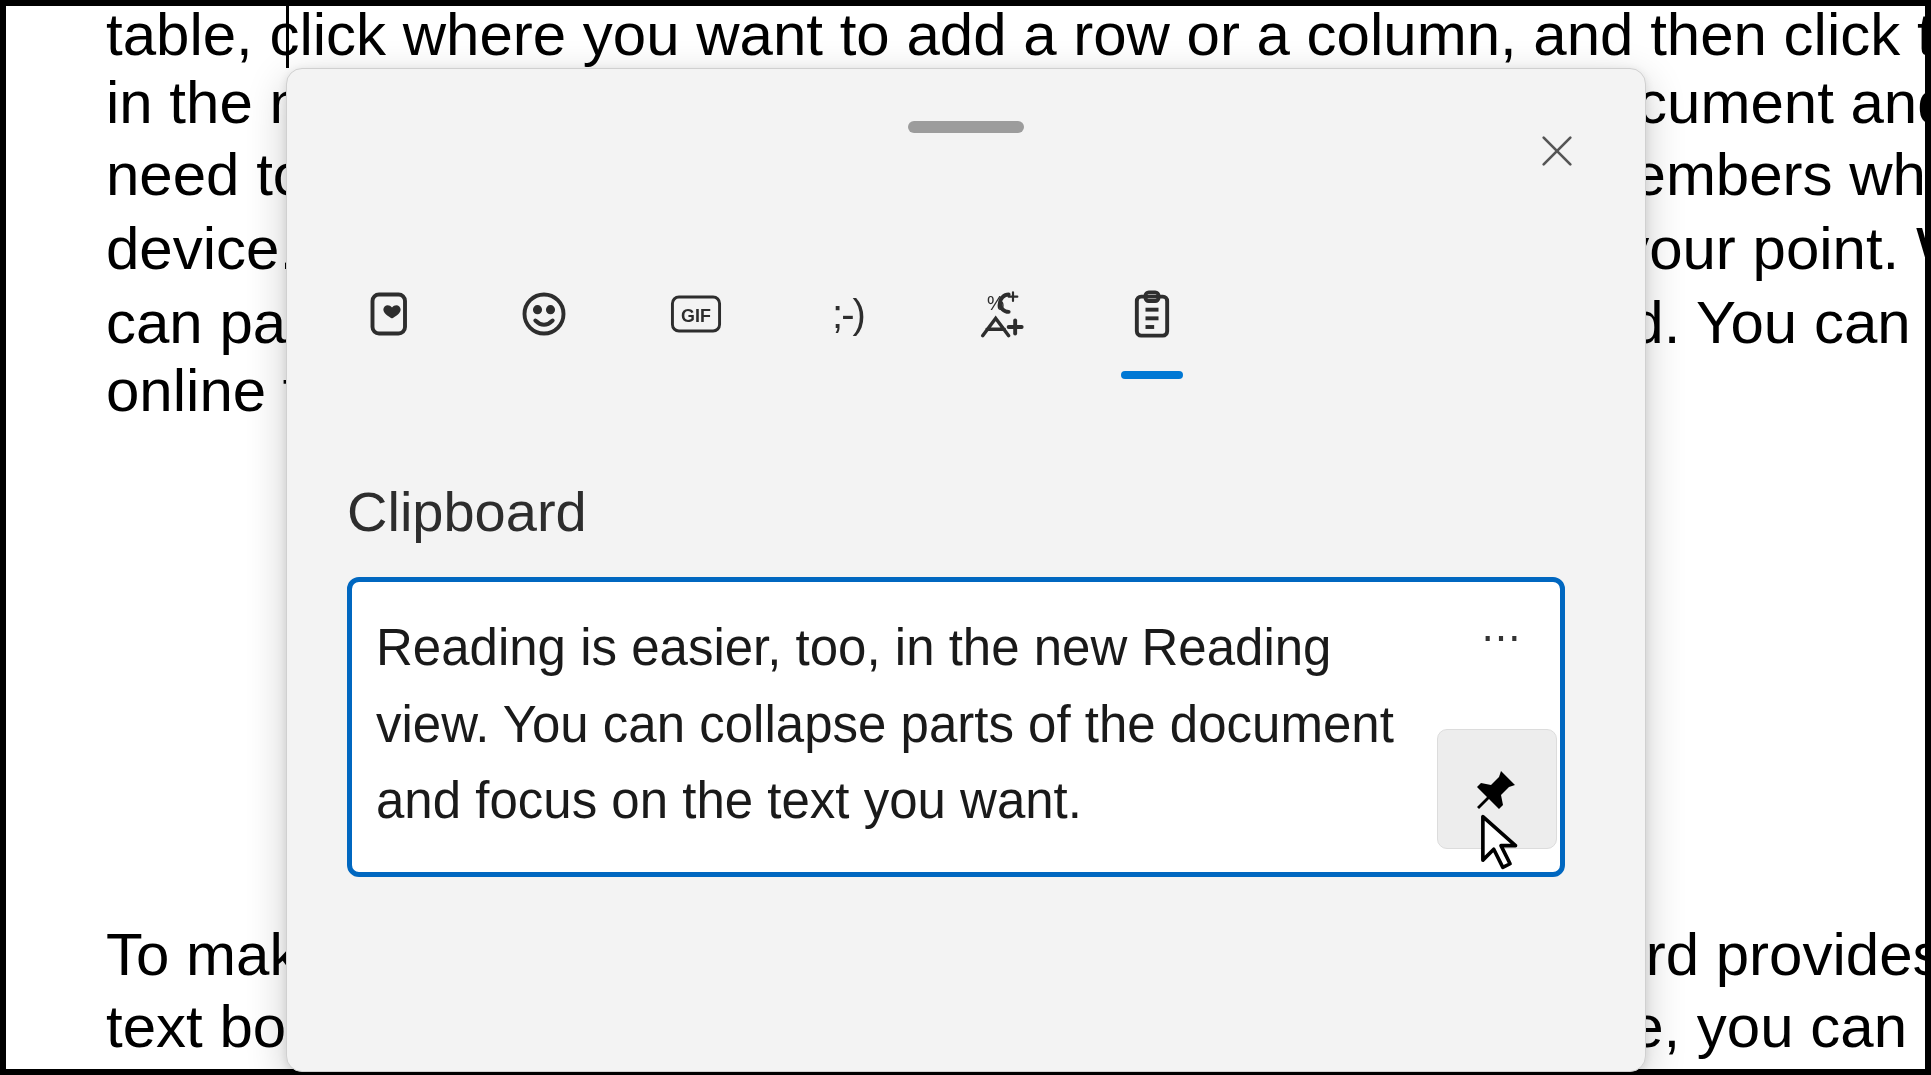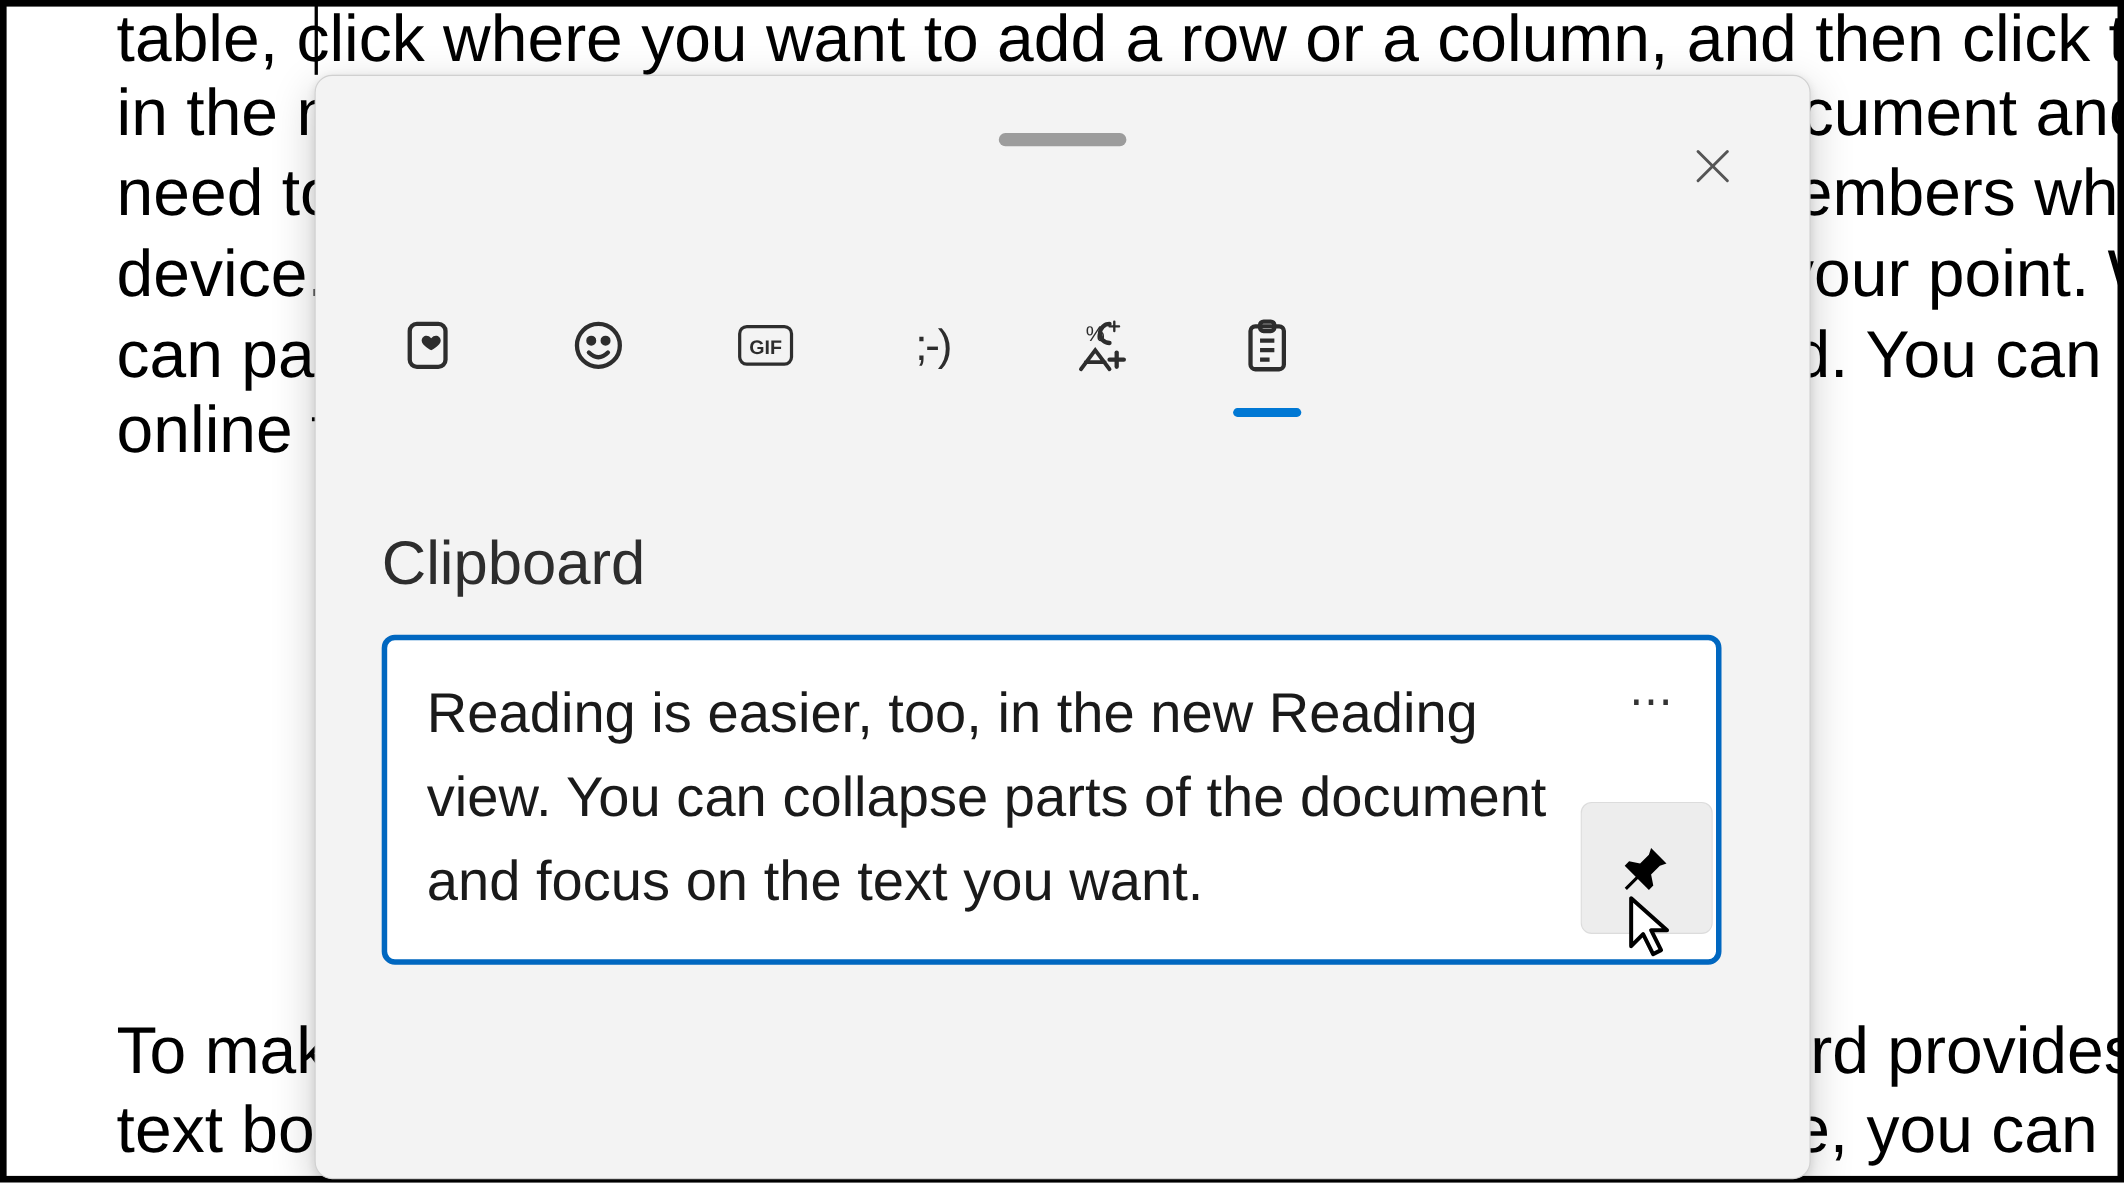--- a/index.html
+++ b/index.html
@@ -121,21 +121,21 @@
   
   .clip-item {
     position: absolute;
     left: 60px;
     top: 508px;
     width: 1218px;
     height: 300px;
     background: #fff;
     border: 5px solid #0067c0;
     border-radius: 12px;
-    padding: 28px 150px 28px 36px;
+    padding: 28px 150px 28px 24px;
     cursor: pointer;
   }
   .clip-item-text {
     font-size: 51px;
     line-height: 1.5;
     color: #1a1a1a;
     word-break: break-word;
   }
   .clip-more {
     position: absolute;

